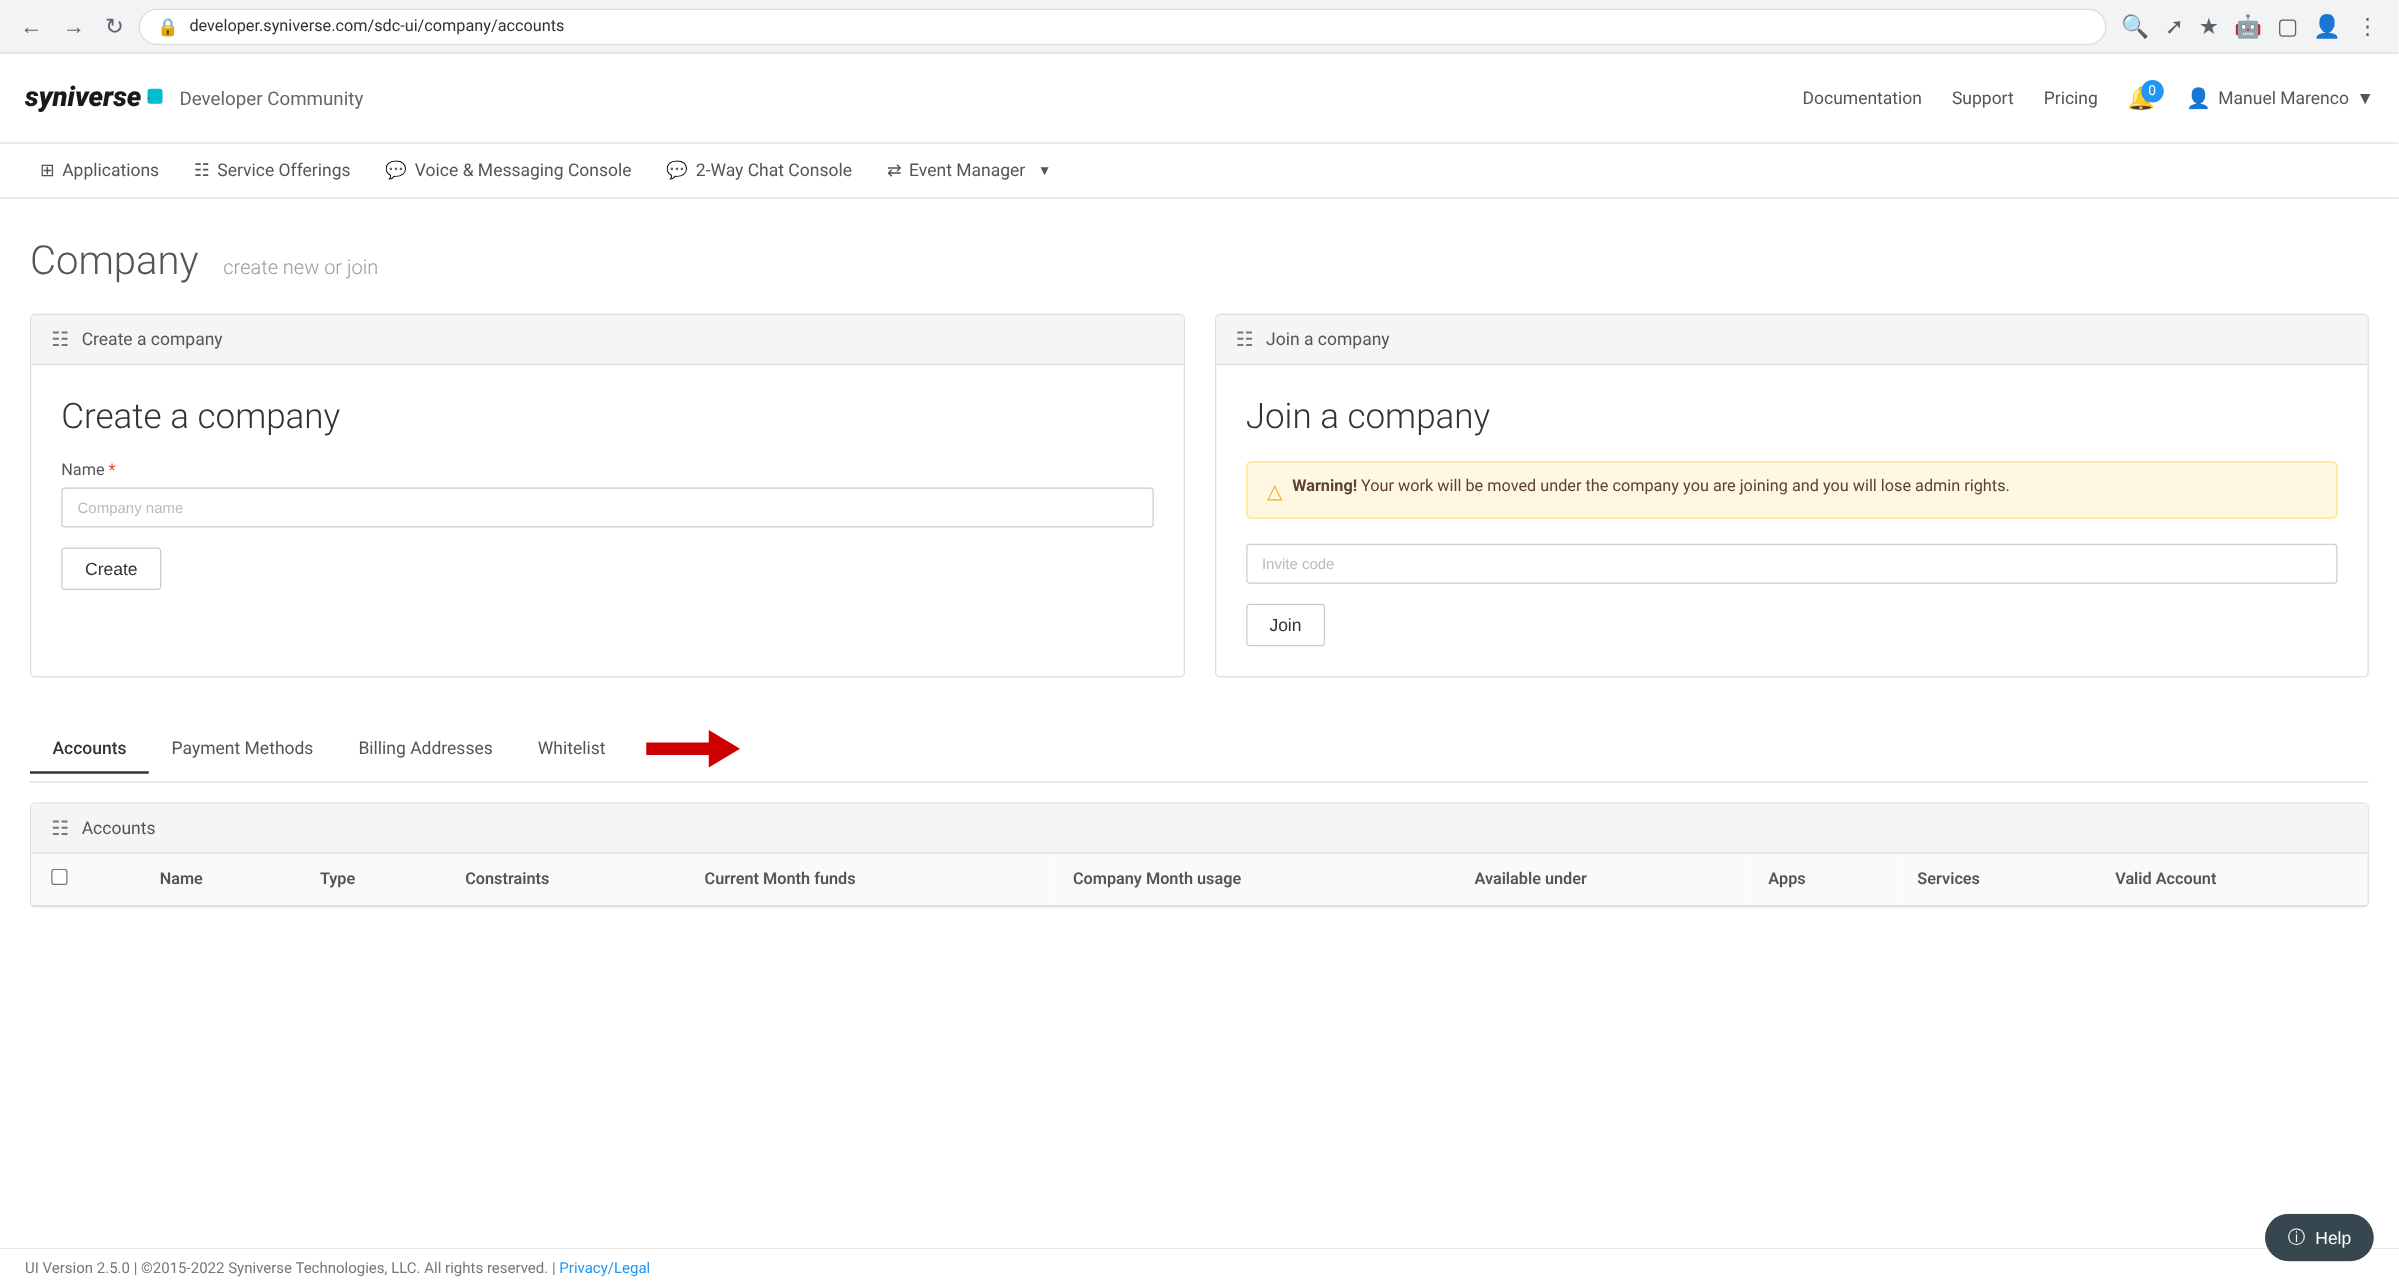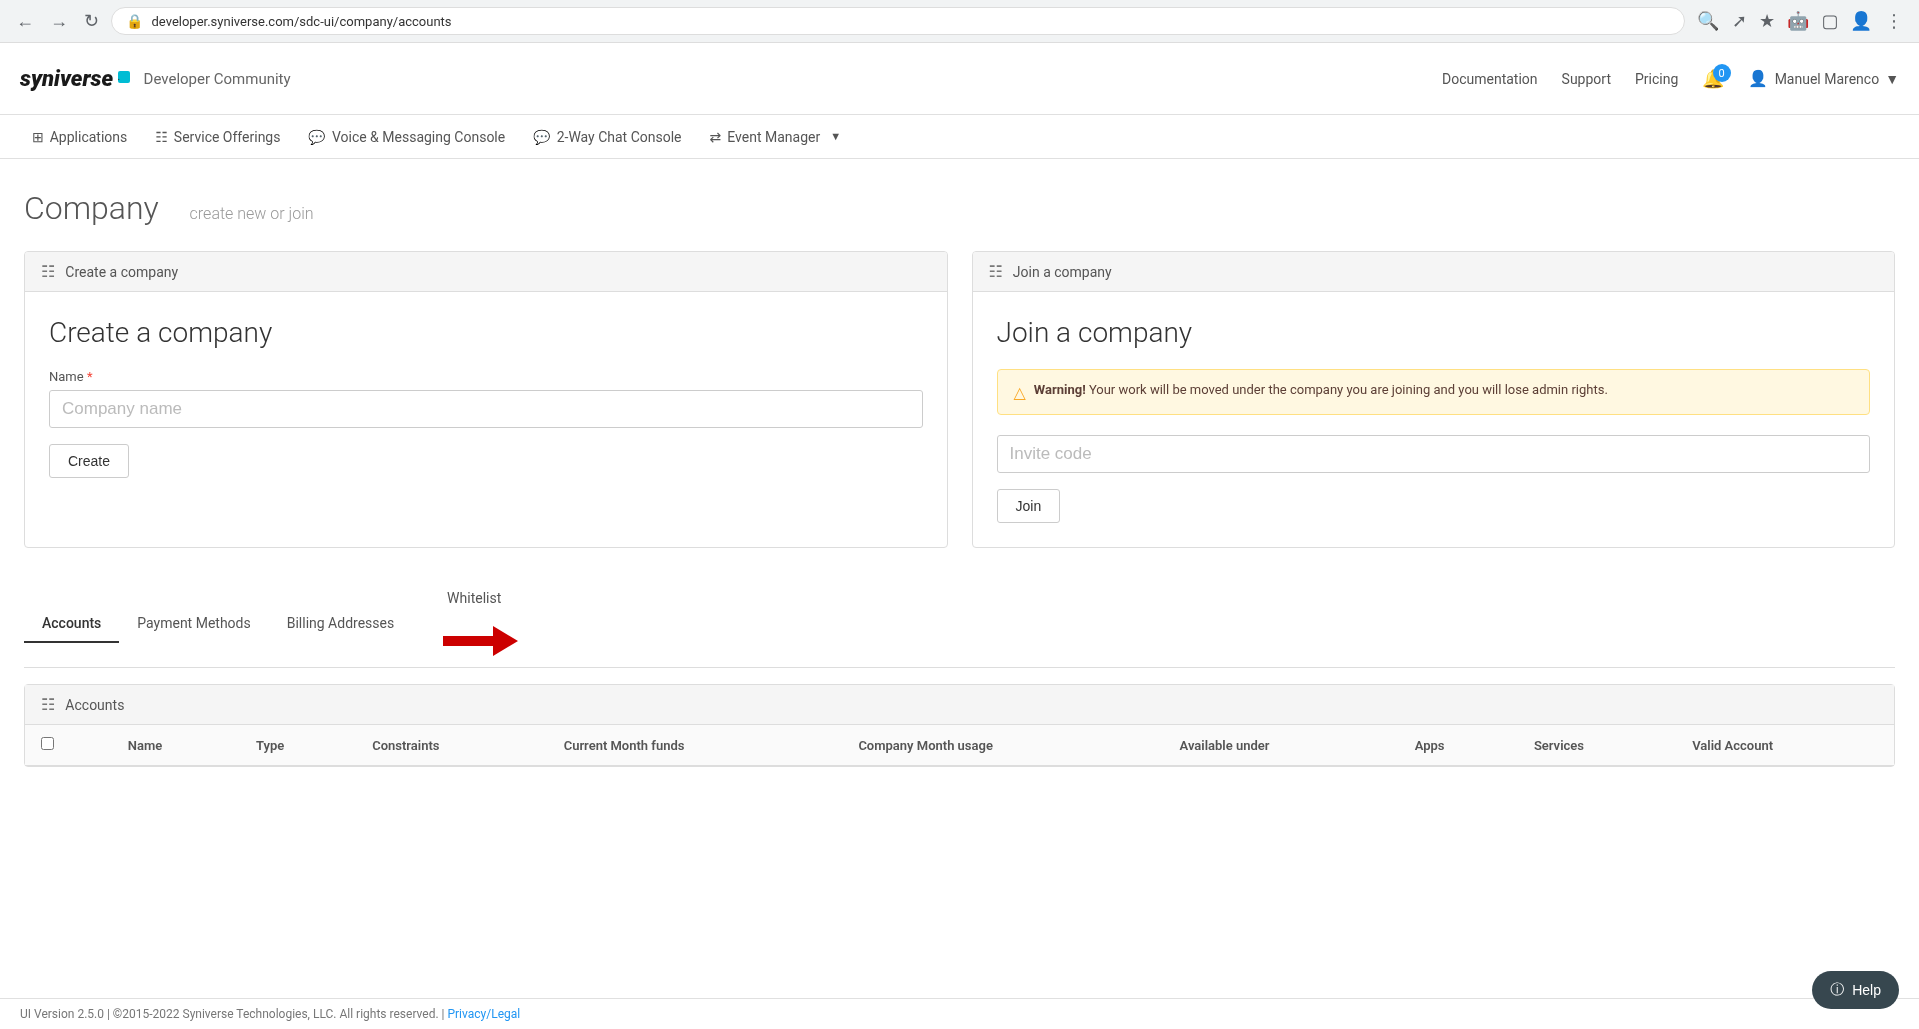--- a/index.html
+++ b/index.html
@@ -25,37 +25,37 @@
     
     .top-nav { border-bottom: 1px solid #e0e0e0; padding: 0 20px; display: flex; align-items: center; height: 44px; gap: 4px; }
     .top-nav-item { display: flex; align-items: center; gap: 6px; padding: 0 12px; height: 44px; color: #555; text-decoration: none; font-size: 14px; cursor: pointer; white-space: nowrap; }
     .top-nav-icon { font-size: 14px; }
 
     
     .main-content { padding: 30px 24px 80px; }
 
     
     .page-title { font-size: 32px; font-weight: 300; color: #555; margin-bottom: 24px; }
-    .page-title-sub { font-size: 16px; font-weight: 300; color: #999; margin-left: 23px; }
+    .page-title-sub { font-size: 16px; font-weight: 300; color: #999; margin-left: 12px; }
 
     
     .cards-row { display: grid; grid-template-columns: 1fr 1fr; gap: 24px; margin-bottom: 32px; }
 
     
     .card { border: 1px solid #ddd; border-radius: 4px; overflow: hidden; }
     .card-header { background: #f5f5f5; border-bottom: 1px solid #ddd; padding: 10px 16px; display: flex; align-items: center; gap: 10px; font-size: 14px; color: #555; }
     .card-header-icon { font-size: 16px; color: #777; }
     .card-body { padding: 24px; }
 
     .card-title { font-size: 28px; font-weight: 300; color: #333; margin-bottom: 20px; }
 
     
     .form-label { font-size: 13px; color: #555; margin-bottom: 6px; display: block; }
     .required-star { color: #f44336; }
-    .form-input { width: 100%; border: 1px solid #ccc; border-radius: 3px; padding: 8px 12px; font-size: 17px; color: #333; outline: none; }
+    .form-input { width: 100%; border: 1px solid #ccc; border-radius: 3px; padding: 8px 12px; font-size: 12px; color: #333; outline: none; }
     .form-input::placeholder { color: #bbb; }
     .btn { padding: 8px 18px; border-radius: 3px; border: 1px solid #ccc; background: #fff; cursor: pointer; font-size: 14px; color: #333; margin-top: 16px; }
 
     
     .warning-box { background: #fff8e1; border: 1px solid #ffe082; border-radius: 4px; padding: 12px 16px; margin-bottom: 20px; font-size: 13px; color: #5d4037; display: flex; align-items: flex-start; gap: 8px; }
     .warning-icon { color: #f9a825; font-size: 16px; flex-shrink: 0; margin-top: 1px; }
 
     
     .tabs-section { margin-top: 8px; }
     .tabs-bar { border-bottom: 1px solid #ddd; display: flex; align-items: center; gap: 0; }
@@ -207,21 +207,21 @@
     <div class="tabs-bar">
       <div class="tab-item active">
         <span>Accounts</span>
       </div>
       <div class="tab-item">
         <span>Payment Methods</span>
       </div>
       <div class="tab-item">
         <span>Billing Addresses</span>
       </div>
-      <div class="tab-item" style="display:flex; align-items:center; gap:20px;flex-direction:column;">
+      <div class="tab-item" style="display:flex; align-items:center; gap:20px;">
         <span>Whitelist</span>
 
         <span class="arrow-annotation" style="display:inline-flex; align-items:center;">
           <svg width="80" height="30" viewBox="0 0 80 30">
             <polygon points="80,15 55,0 55,10 5,10 5,20 55,20 55,30" fill="#cc0000"></polygon>
           </svg>
         </span>
       </div>
     </div>
 

